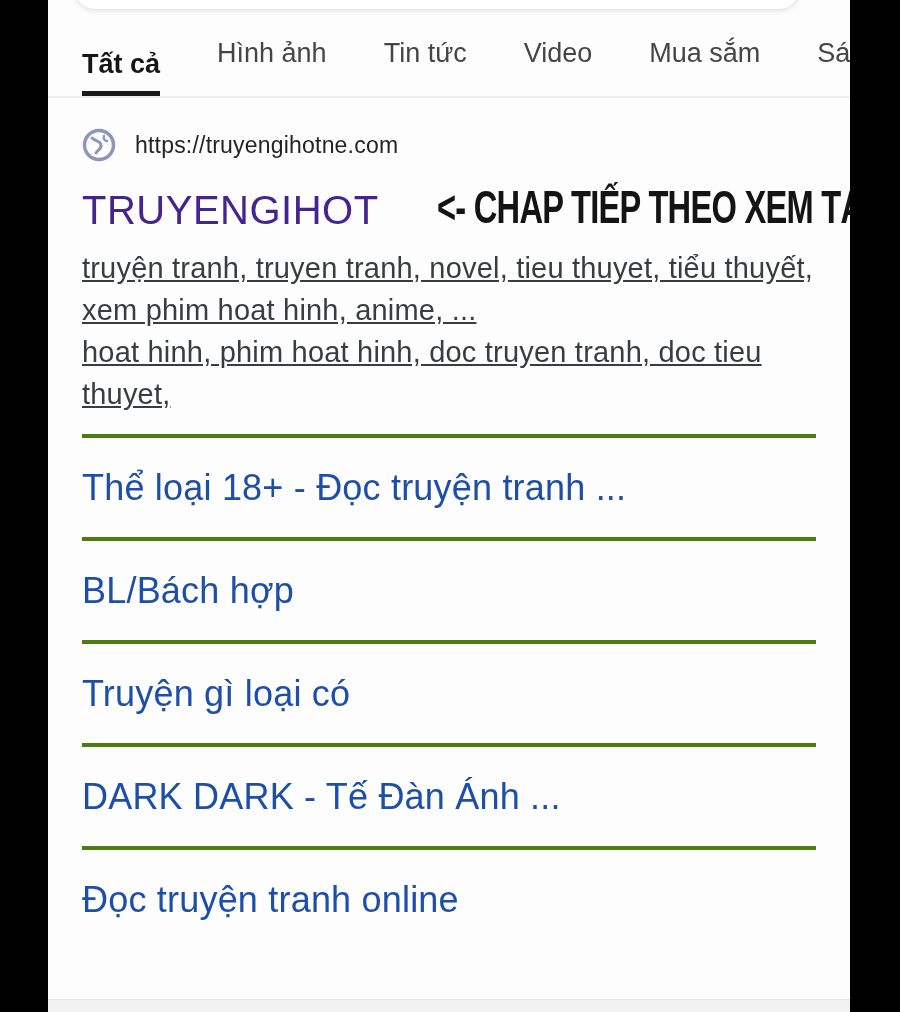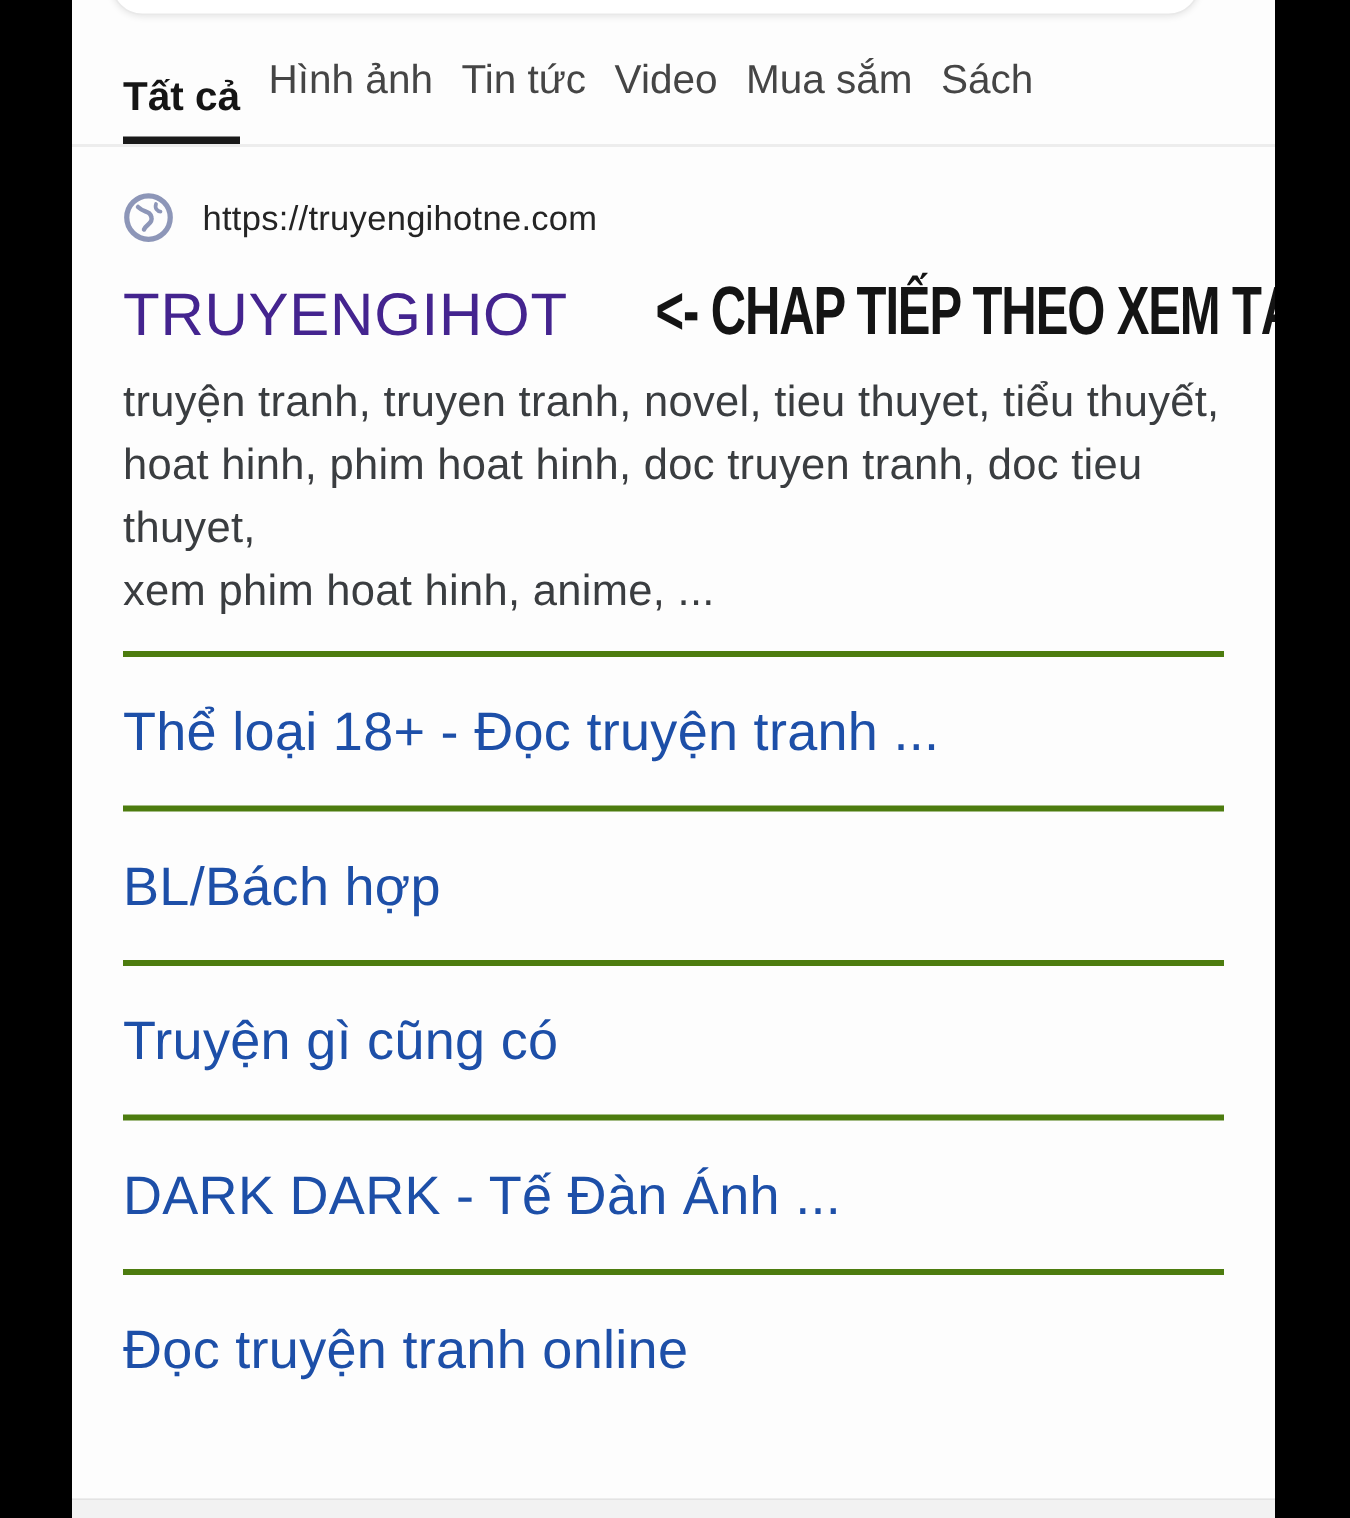--- a/index.html
+++ b/index.html
@@ -20,21 +20,21 @@
     position:absolute; top:-32px; left:26px;
     width:726px; height:42px;
     background:#fff;
     border:1px solid #e9e9e9;
     border-radius:24px;
     box-shadow:0 1px 5px rgba(0,0,0,0.10);
   }
   
   .tabs {
     display:flex; align-items:flex-end;
-    gap:19px;
+    gap:57px;
     padding:38px 0 0 34px;
     white-space:nowrap;
     border-bottom:2px solid #ededed;
   }
   .tab {
     font-size:27px; color:#454545;
     padding-bottom:27px;
     cursor:pointer;
   }
   .tab.active {
@@ -71,20 +71,21 @@
     transform:scale(0.76,1.06);
     transform-origin:left bottom;
     margin-left:14px;
     white-space:nowrap;
   }
   .description {
     margin-top:14px;
     font-size:29px; color:#3a3d40;
     line-height:42px;
     letter-spacing:0.2px;
+    text-decoration:underline;
   }
   
   .sitelinks { margin-top:19px; }
   .sitelink-row {
     margin:0 34px;
     border-top:4px solid #4d7c0f;
     height:103px;
     display:flex; align-items:center;
     cursor:pointer;
   }
@@ -125,35 +126,35 @@
       <span class="url-text">https://truyengihotne.com</span>
     </div>
 
     <div class="title-row">
       <a class="result-title">TRUYENGIHOT</a>
       <span class="title-annotation">&lt;- CHAP TIẾP THEO XEM TẠI ĐÂY NHA</span>
     </div>
 
     <div class="description">
       <div>truyện tranh, truyen tranh, novel, tieu thuyet, tiểu thuyết,</div>
+      <div>xem phim hoat hinh, anime, ...</div>
       <div>hoat hinh, phim hoat hinh, doc truyen tranh, doc tieu thuyet,</div>
-      <div>xem phim hoat hinh, anime, ...</div>
     </div>
 
   </div>
 
   <div class="sitelinks">
     <div class="sitelink-row">
       <span class="sitelink-label">Thể loại 18+ - Đọc truyện tranh ...</span>
     </div>
     <div class="sitelink-row">
       <span class="sitelink-label">BL/Bách hợp</span>
     </div>
     <div class="sitelink-row">
-      <span class="sitelink-label">Truyện gì cũng có</span>
+      <span class="sitelink-label">Truyện gì loại có</span>
     </div>
     <div class="sitelink-row">
       <span class="sitelink-label">DARK DARK - Tế Đàn Ánh ...</span>
     </div>
     <div class="sitelink-row">
       <span class="sitelink-label">Đọc truyện tranh online</span>
     </div>
   </div>
 
   <div class="footer-strip"></div>

